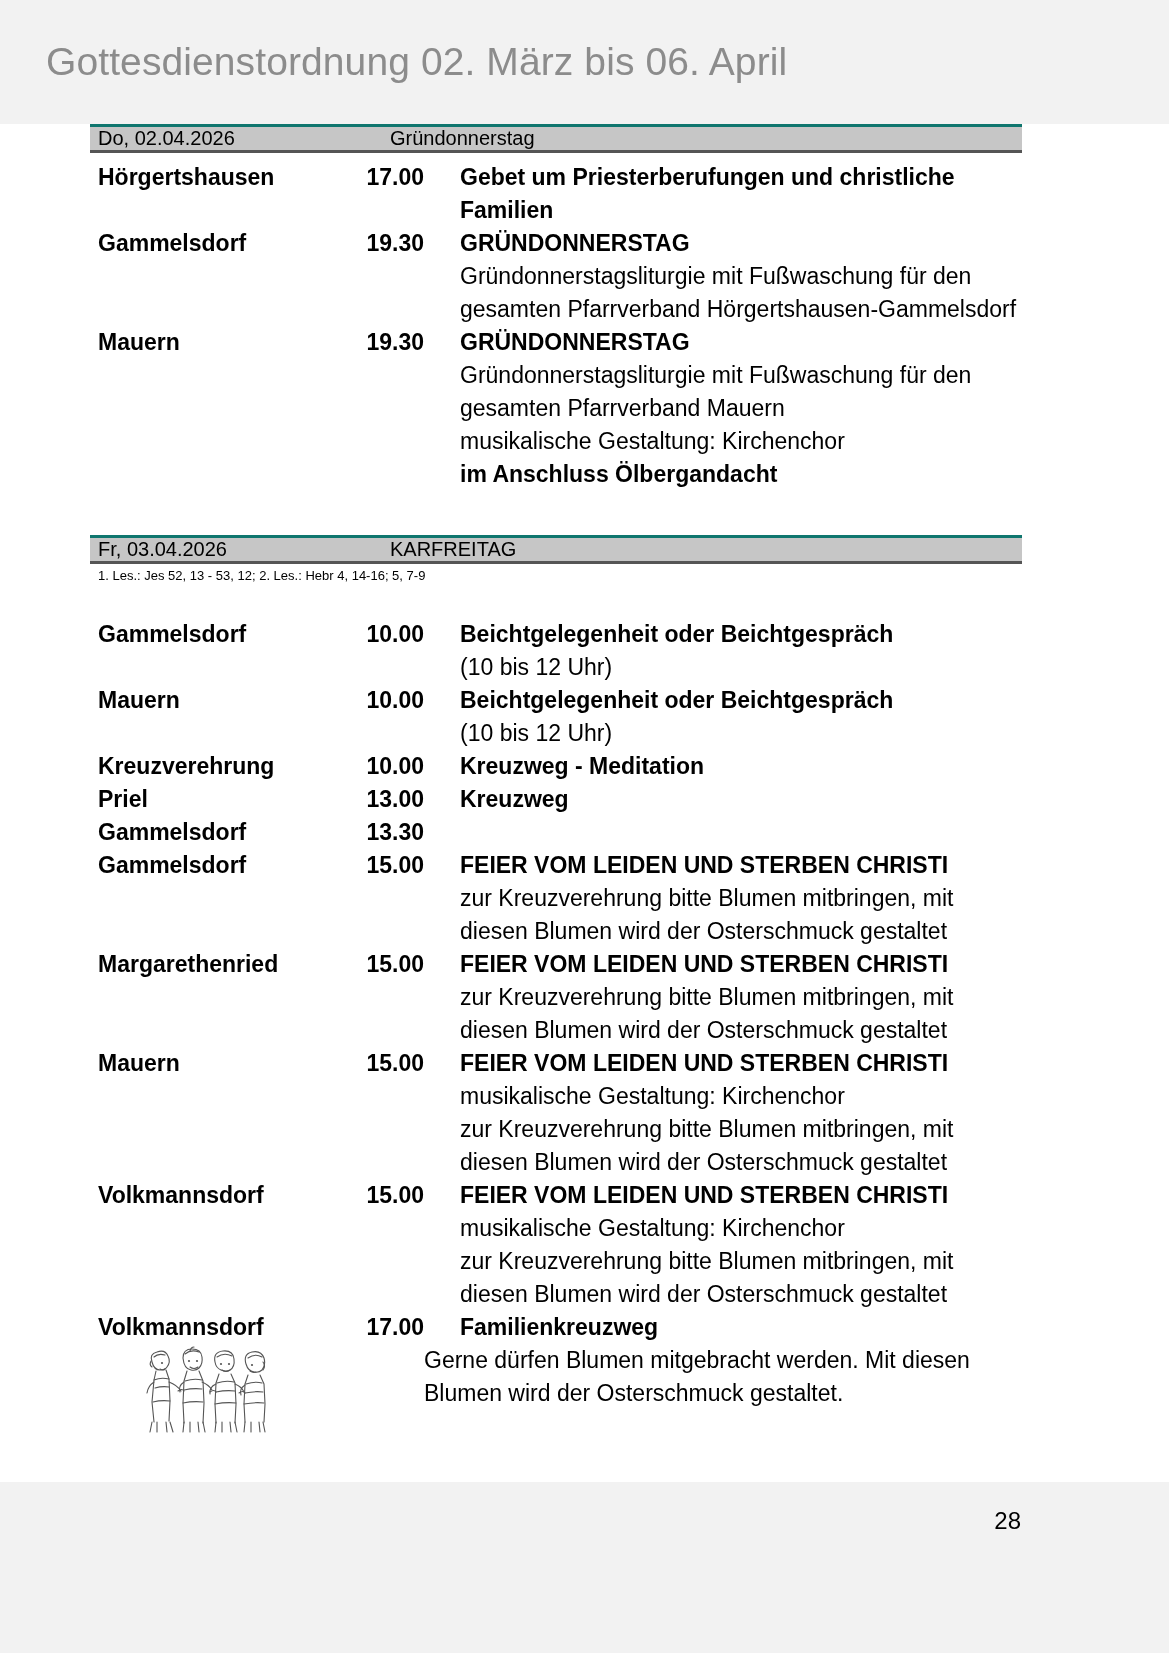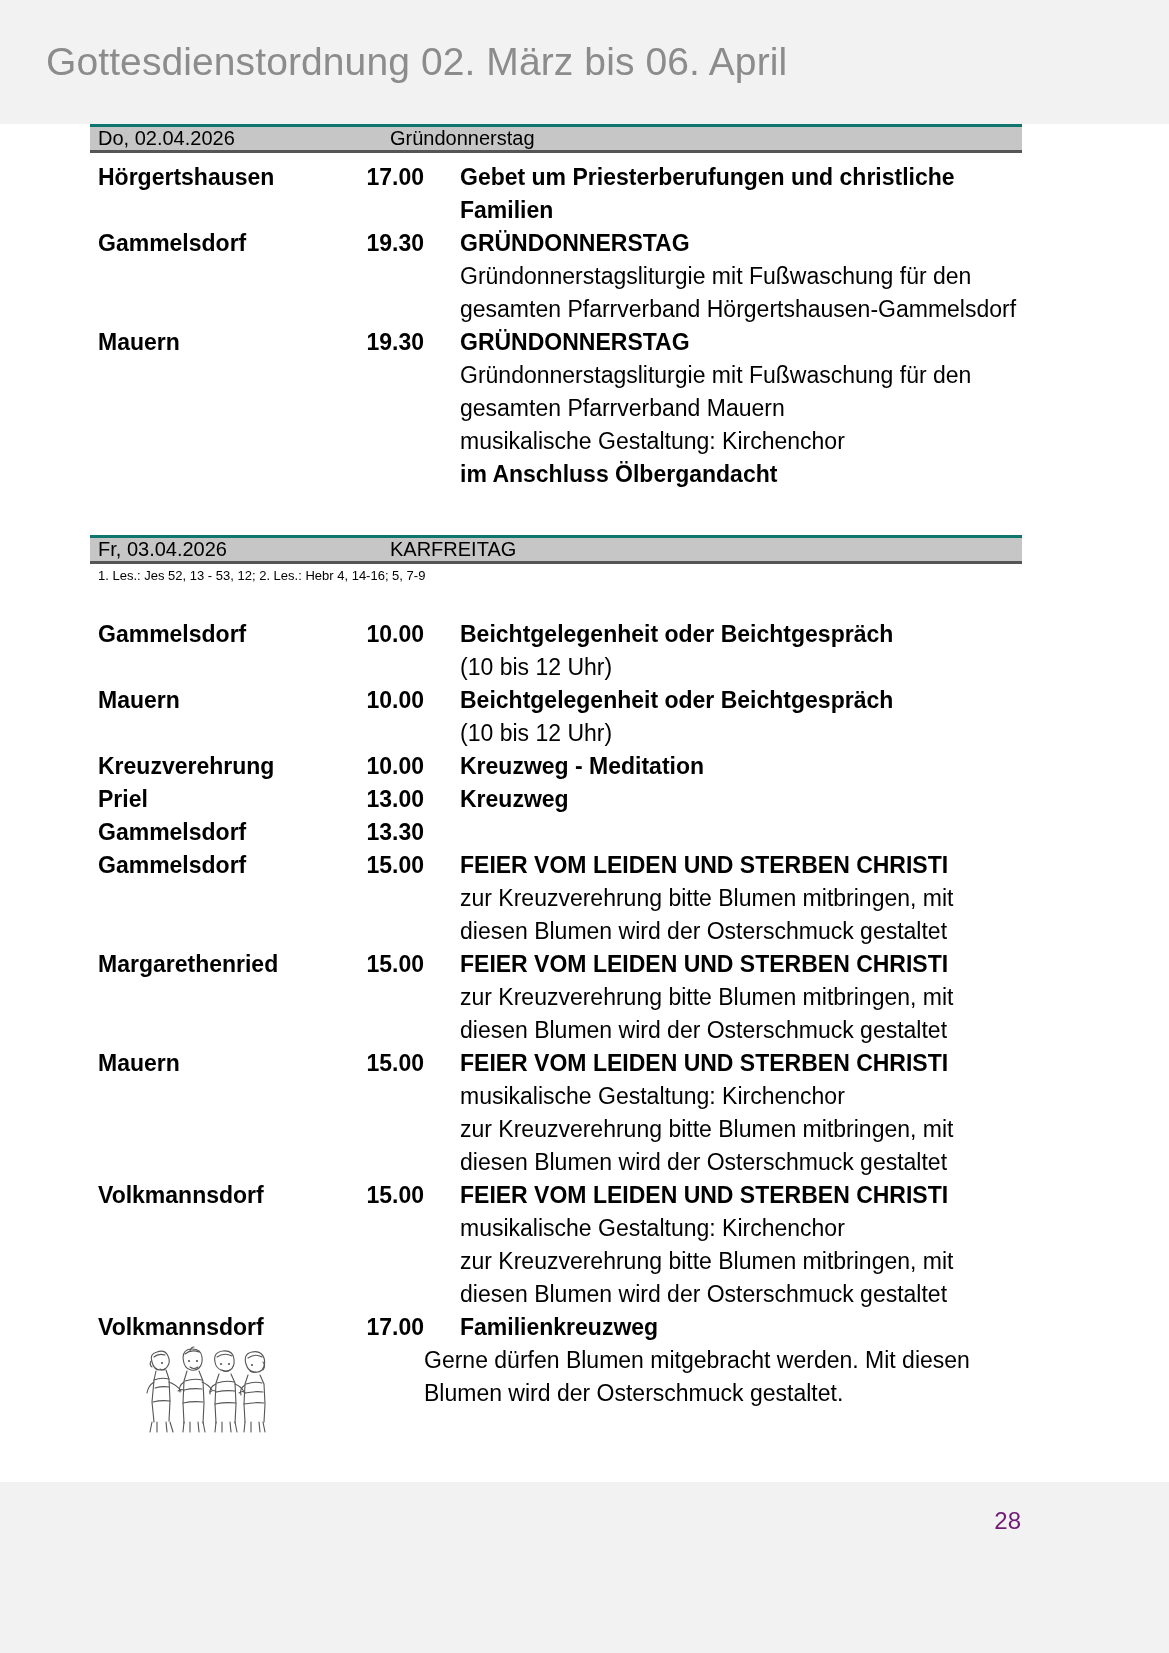--- a/index.html
+++ b/index.html
@@ -151,21 +151,21 @@
     width: 1169px;
     height: 171px;
     background: #f2f2f2;
     box-sizing: border-box;
   }
   .page-footer .pageno {
     position: absolute;
     right: 148px;
     top: 25px;
     font-size: 24px;
-    color: #701a75;
+    color: #000000;
   }
 </style>
 </head>
 <body>
 
 <div class="page-header">
   <h1>Gottesdienstordnung 02. März bis 06. April</h1>
 </div>
 
 <div class="doc-body">

